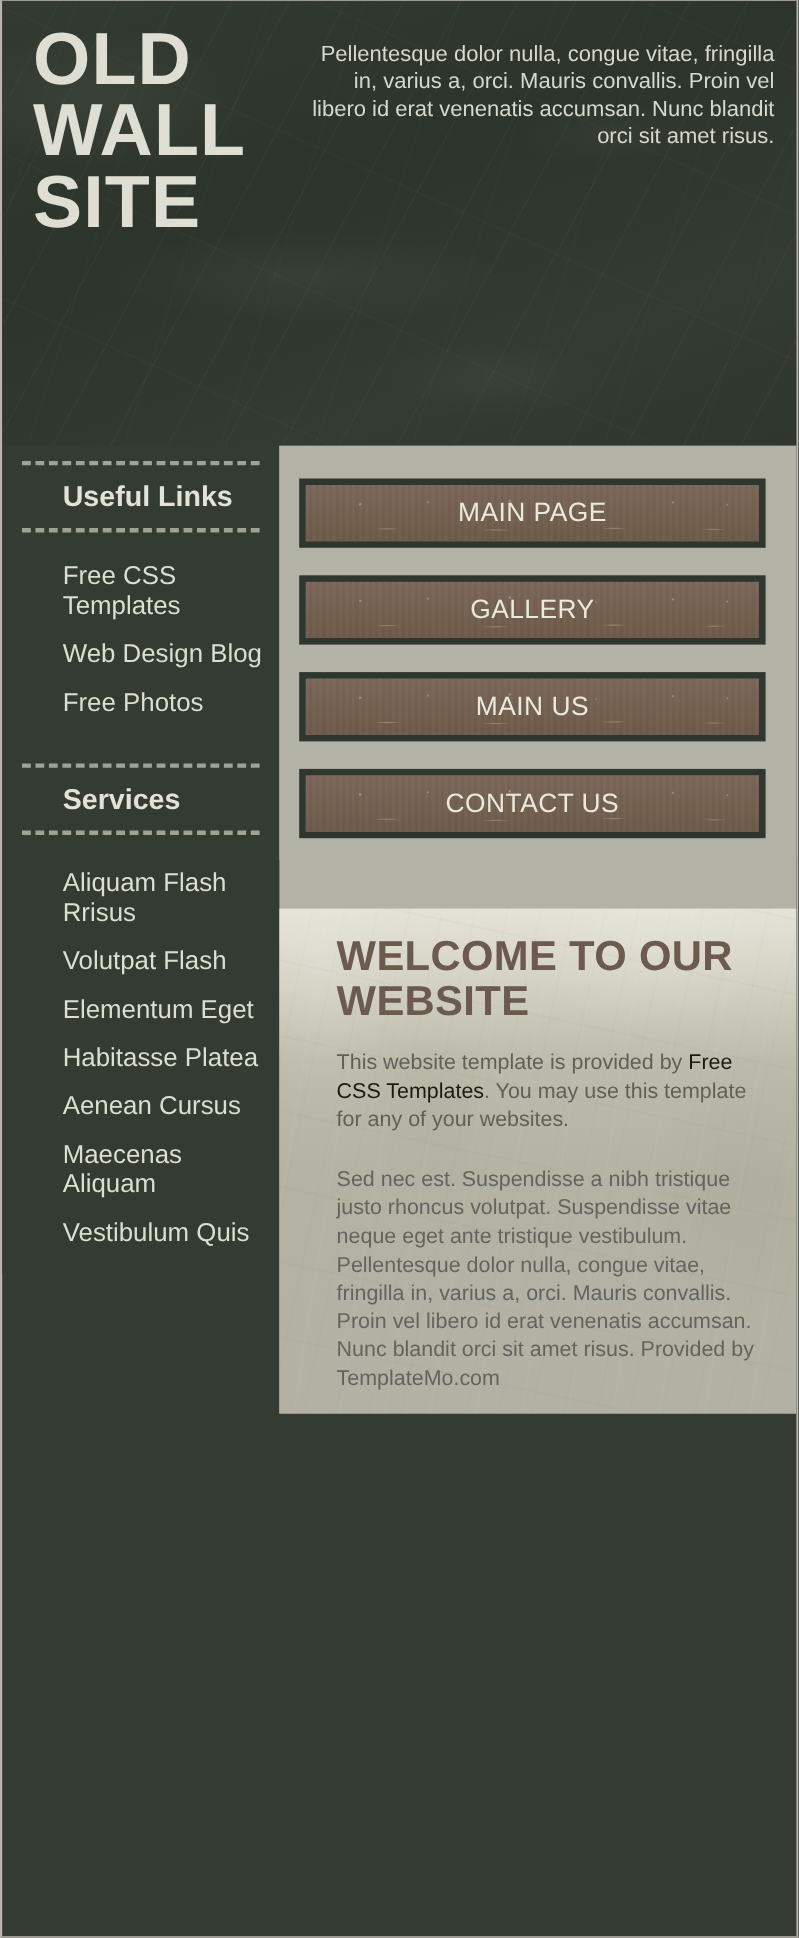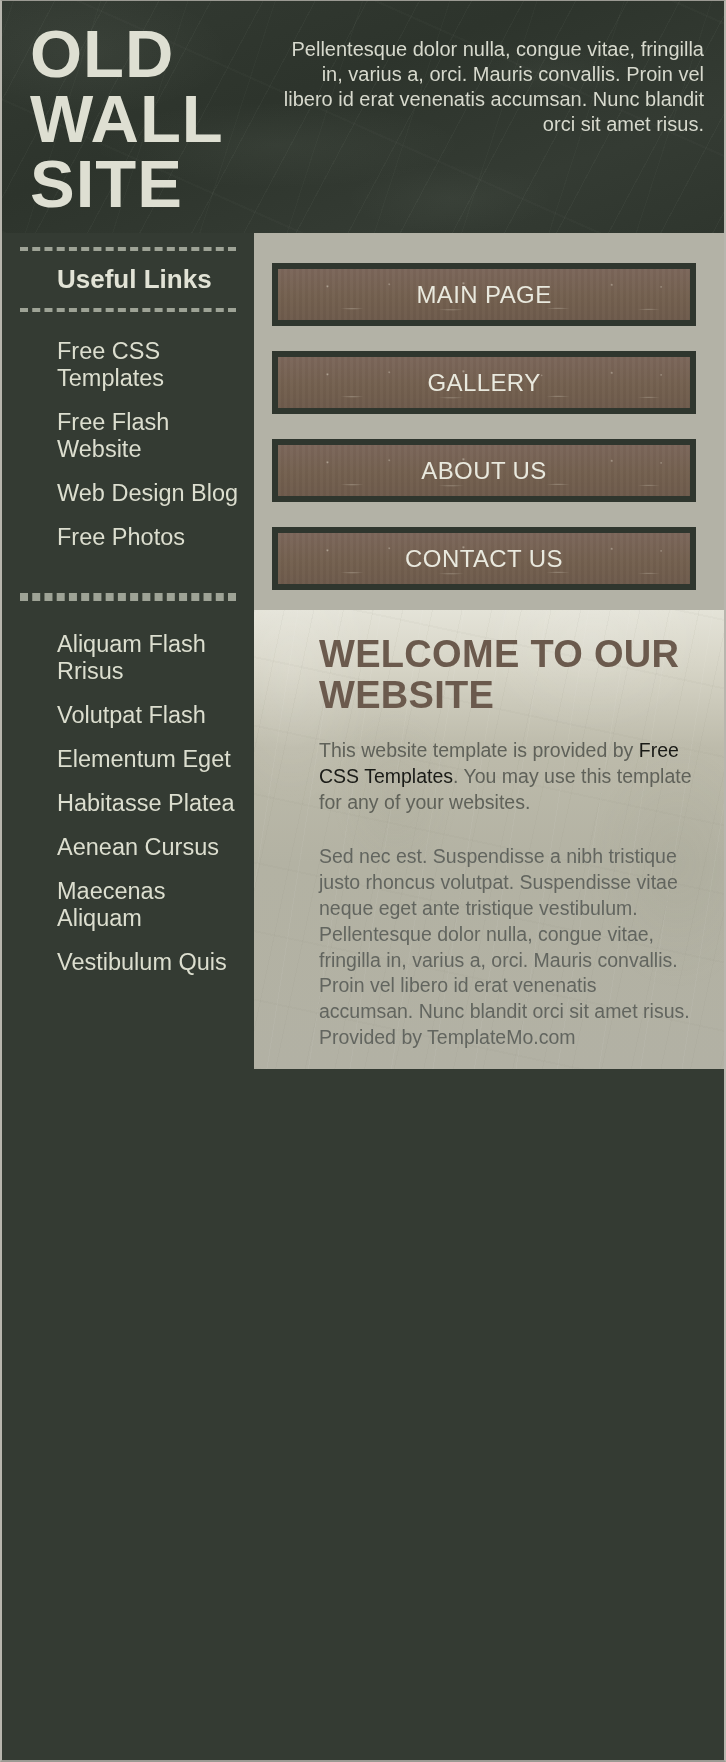--- a/index.html
+++ b/index.html
@@ -23,21 +23,21 @@
     border-right: 2px solid #b8b6ae;
     border-top: 1px solid #9b9a93;
     border-bottom: 2px solid #9b9a93;
     background: #343b33;
     overflow: hidden;
   }
 
   
   .header {
     position: relative;
-    height: 232px;
+    height: 404px;
     background:
       radial-gradient(ellipse 200px 90px at 12% 22%, rgba(210,220,205,0.055), transparent 70%),
       radial-gradient(ellipse 260px 60px at 38% 62%, rgba(200,215,195,0.05), transparent 72%),
       radial-gradient(ellipse 120px 40px at 76% 30%, rgba(190,205,185,0.04), transparent 70%),
       radial-gradient(ellipse 150px 50px at 62% 85%, rgba(190,205,185,0.04), transparent 70%),
       linear-gradient(160deg, #333a32 0%, #2d342c 40%, #343b33 75%, #2f362e 100%);
     display: flex;
     align-items: flex-start;
     overflow: hidden;
   }
@@ -119,20 +119,21 @@
   .sb-list.services { padding-top: 30px; padding-bottom: 24px; }
   .sb-gap-before-services { height: 32px; }
 
   
   .content {
     flex: 1;
     display: flex;
     flex-direction: column;
     background: #b3b2a6;
     min-width: 0;
+    gap: 44px;
   }
 
   
   .nav-panel {
     background: #b3b2a6;
     padding: 30px 28px 20px 18px;
     box-sizing: border-box;
   }
   .nav-btn {
     display: block;
@@ -160,21 +161,21 @@
     text-decoration: none;
     letter-spacing: .4px;
     cursor: pointer;
   }
   .nav-btn:last-child { margin-bottom: 0; }
 
   
   .main-text {
     flex: 1;
     position: relative;
-    padding: 24px 28px 18px 65px;
+    padding: 24px 28px 18px 52px;
     box-sizing: border-box;
     overflow: hidden;
     background:
       radial-gradient(ellipse 120px 220px at 8% 12%, rgba(255,255,255,0.12), transparent 65%),
       radial-gradient(ellipse 160px 140px at 72% 6%, rgba(255,255,255,0.10), transparent 68%),
       radial-gradient(ellipse 90px 120px at 30% 40%, rgba(140,140,120,0.10), transparent 70%),
       radial-gradient(ellipse 130px 180px at 90% 55%, rgba(140,140,120,0.10), transparent 70%),
       linear-gradient(180deg, #e4e3d8 0%, #d7d5c7 12%, #bdbbab 30%, #b3b2a3 55%, #b2b1a4 100%);
   }
   .main-text::before {
@@ -226,48 +227,48 @@
   <div class="body-wrap">
 
     <div class="sidebar">
 
       <div class="sb-rule top-links"></div>
       <div class="sb-heading">Useful Links</div>
       <div class="sb-rule"></div>
 
       <ul class="sb-list">
         <li>Free CSS Templates</li>
-        <li>Free Flash Website</li>
         <li>Web Design Blog</li>
         <li>Free Photos</li>
       </ul>
 
       <div class="sb-gap-before-services"></div>
 
       <div class="sb-rule"></div>
+      <div class="sb-heading">Services</div>
       <div class="sb-rule"></div>
 
       <ul class="sb-list services">
         <li>Aliquam Flash Rrisus</li>
         <li>Volutpat Flash</li>
         <li>Elementum Eget</li>
         <li>Habitasse Platea</li>
         <li>Aenean Cursus</li>
         <li>Maecenas Aliquam</li>
         <li>Vestibulum Quis</li>
       </ul>
 
     </div>
 
     <div class="content">
 
       <div class="nav-panel">
         <a class="nav-btn" href="#">MAIN PAGE</a>
         <a class="nav-btn" href="#">GALLERY</a>
-        <a class="nav-btn" href="#">ABOUT US</a>
+        <a class="nav-btn" href="#">MAIN US</a>
         <a class="nav-btn" href="#">CONTACT US</a>
       </div>
 
       <div class="main-text">
         <h1 class="welcome-title">WELCOME TO OUR WEBSITE</h1>
 
         <p class="para p1"><span>This website template is provided by </span><a class="inline-link" href="#">Free CSS Templates</a><span>. You may use this template for any of your websites.</span></p>
 
 
         <p class="para p3">Sed nec est. Suspendisse a nibh tristique justo rhoncus volutpat. Suspendisse vitae neque eget ante tristique vestibulum. Pellentesque dolor nulla, congue vitae, fringilla in, varius a, orci. Mauris convallis. Proin vel libero id erat venenatis accumsan. Nunc blandit orci sit amet risus. Provided by TemplateMo.com</p>

